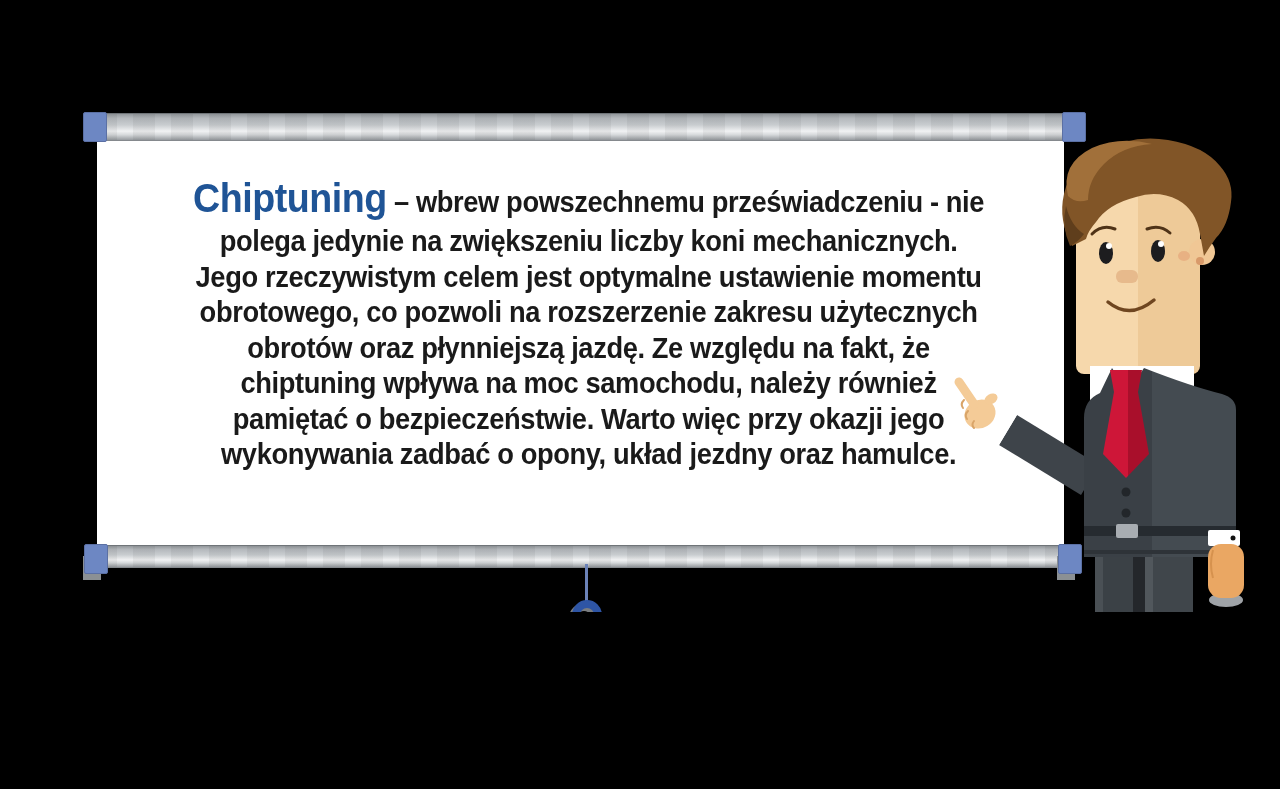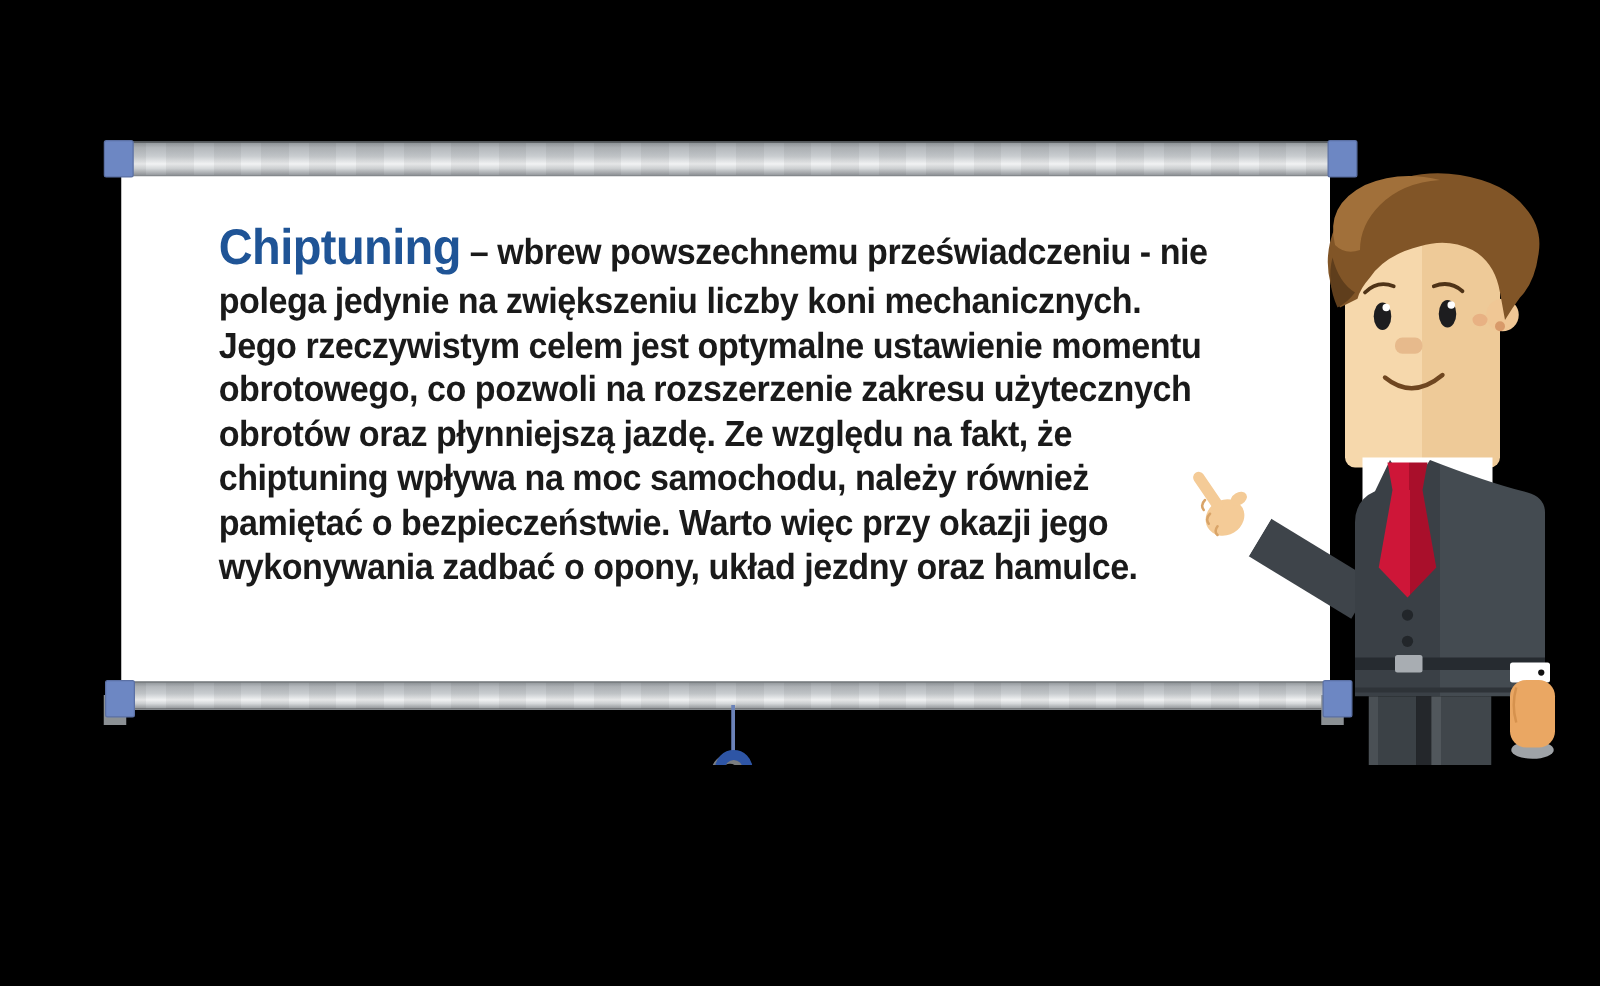--- a/index.html
+++ b/index.html
@@ -1,17 +1,17 @@
 <!DOCTYPE html>
 <html><head>
 <meta charset="utf-8">
 <style>
   html,body{margin:0;padding:0;background:#000;}
   .stage{position:relative;width:1280px;height:612px;background:#000;overflow:hidden;
-         font-family:"Liberation Sans",sans-serif;}
+         font-family:"Liberation Sans",sans-serif;text-align:center;}
 
   
   .panel{position:absolute;left:97px;top:140px;width:967px;height:406px;background:#ffffff;}
 
   .bar{position:absolute;height:28px;
        background:
          repeating-linear-gradient(90deg, rgba(0,0,0,0.05) 0 22px, rgba(0,0,0,0) 22px 38px),
          linear-gradient(180deg,#93989c 0%,#b4b8bc 16%,#c9cdd0 42%,#f1f2f3 66%,#d6d9db 80%,#979b9f 100%);
        border-top:1px solid #6f7478;border-bottom:1px solid #85898d;box-sizing:border-box;}
   .bar.top{left:95px;top:113px;width:983px;}

